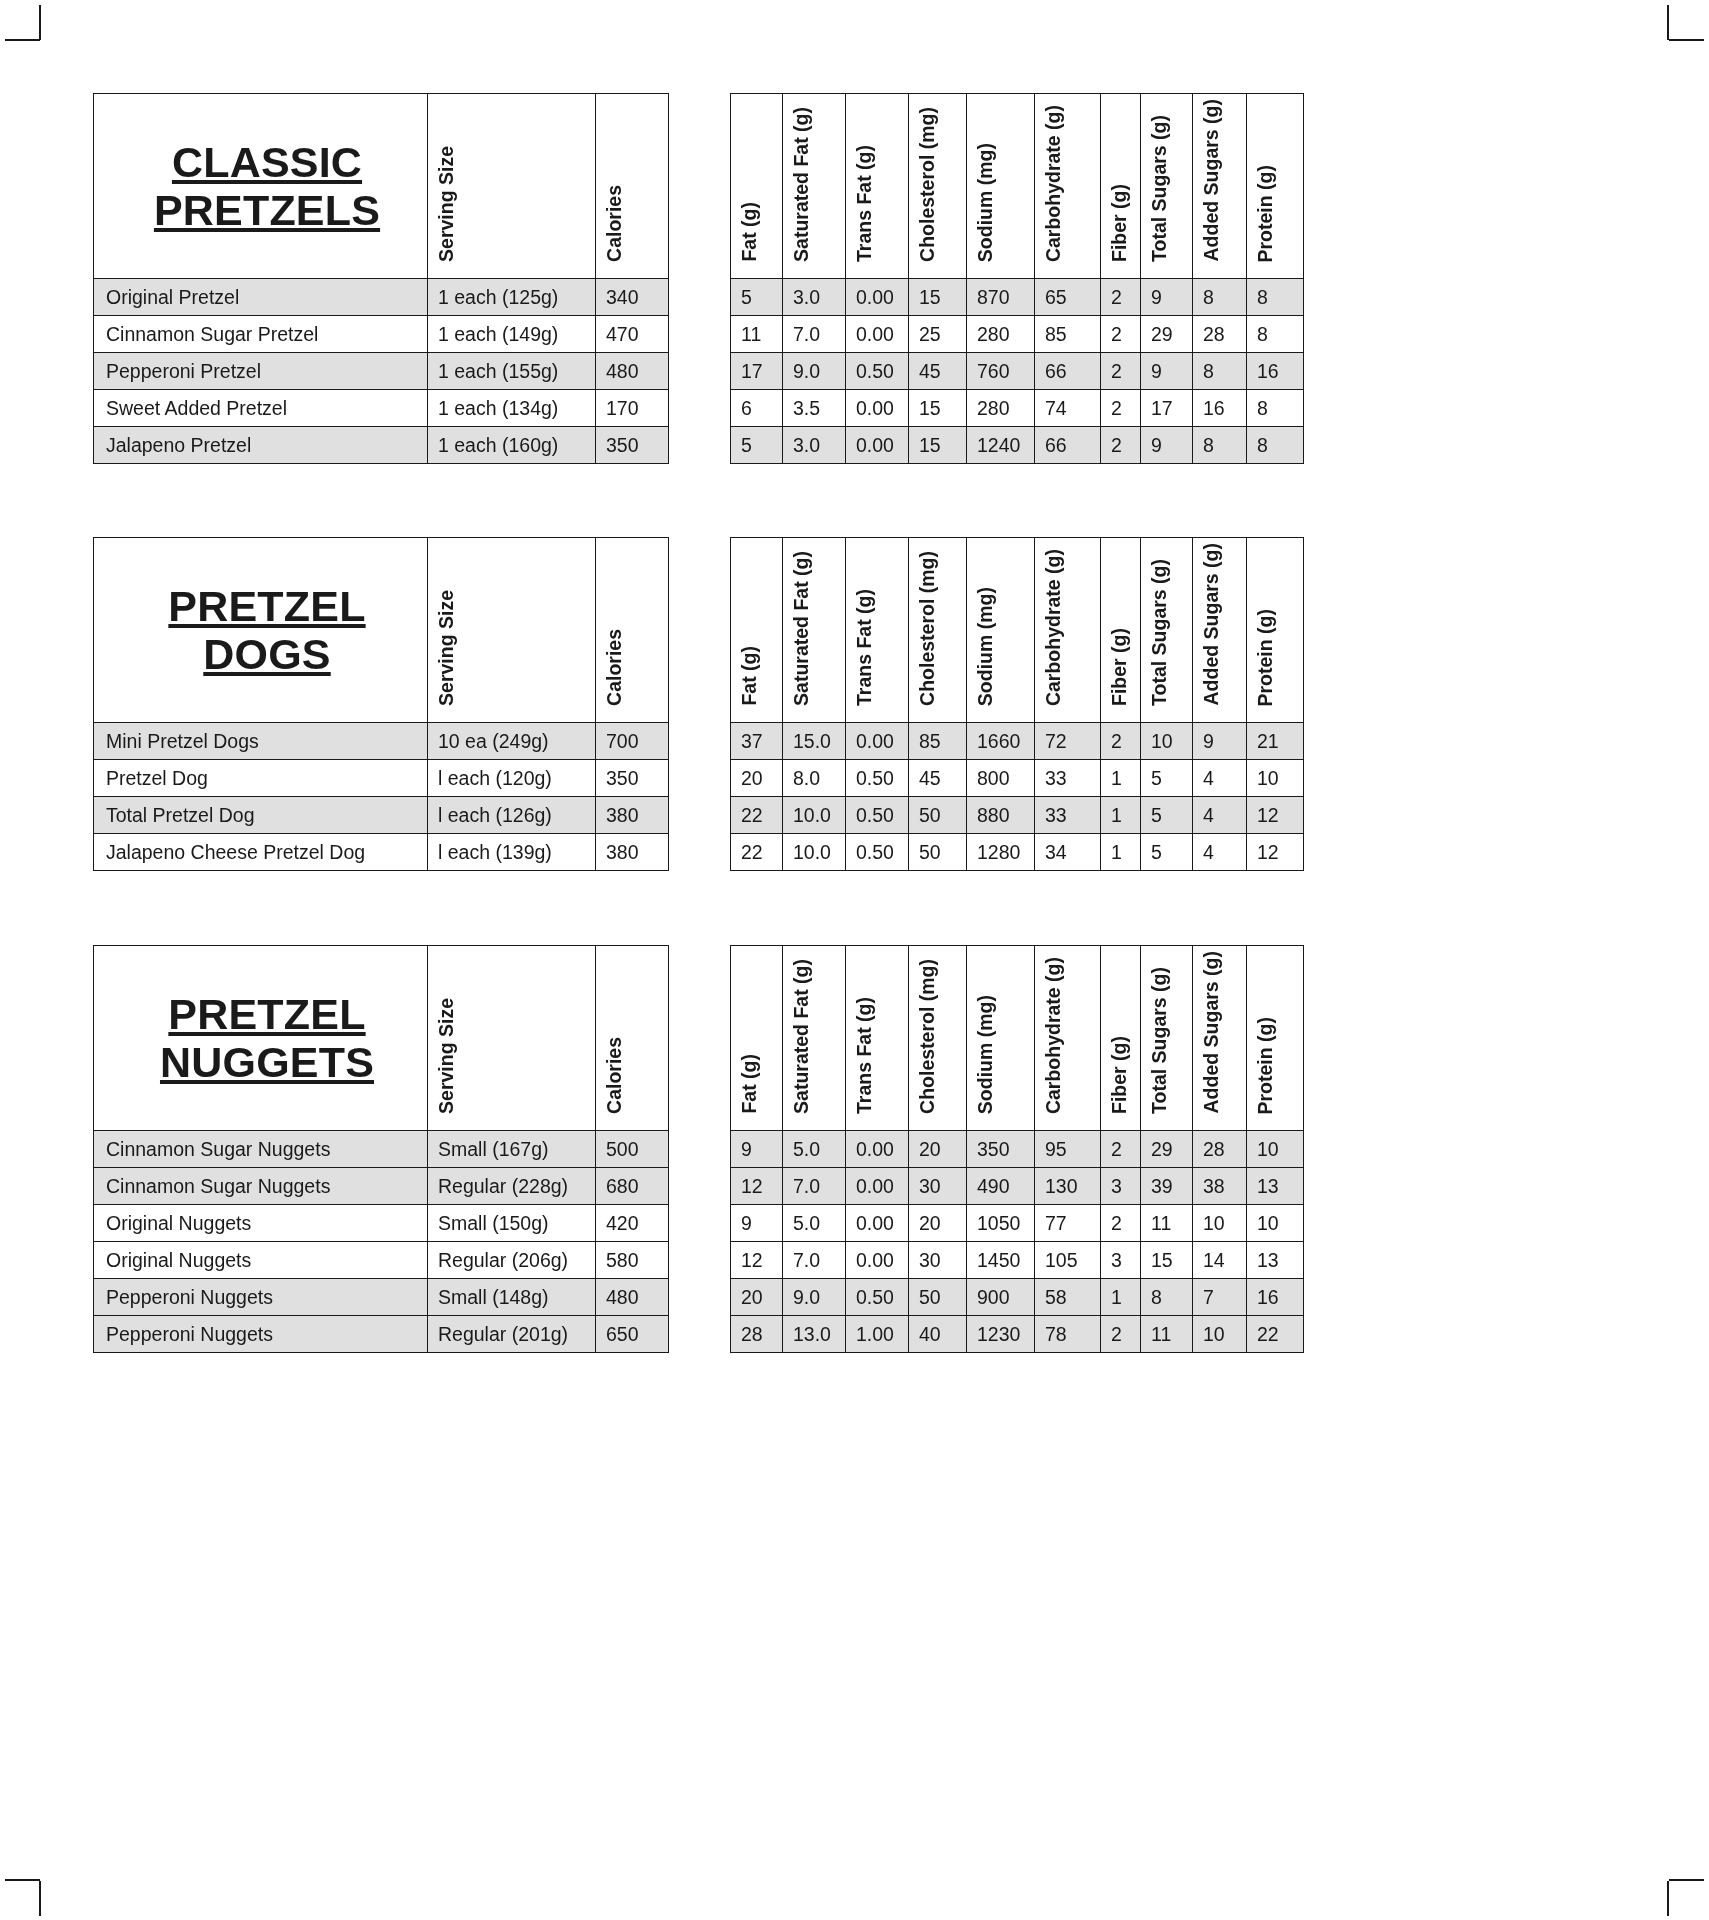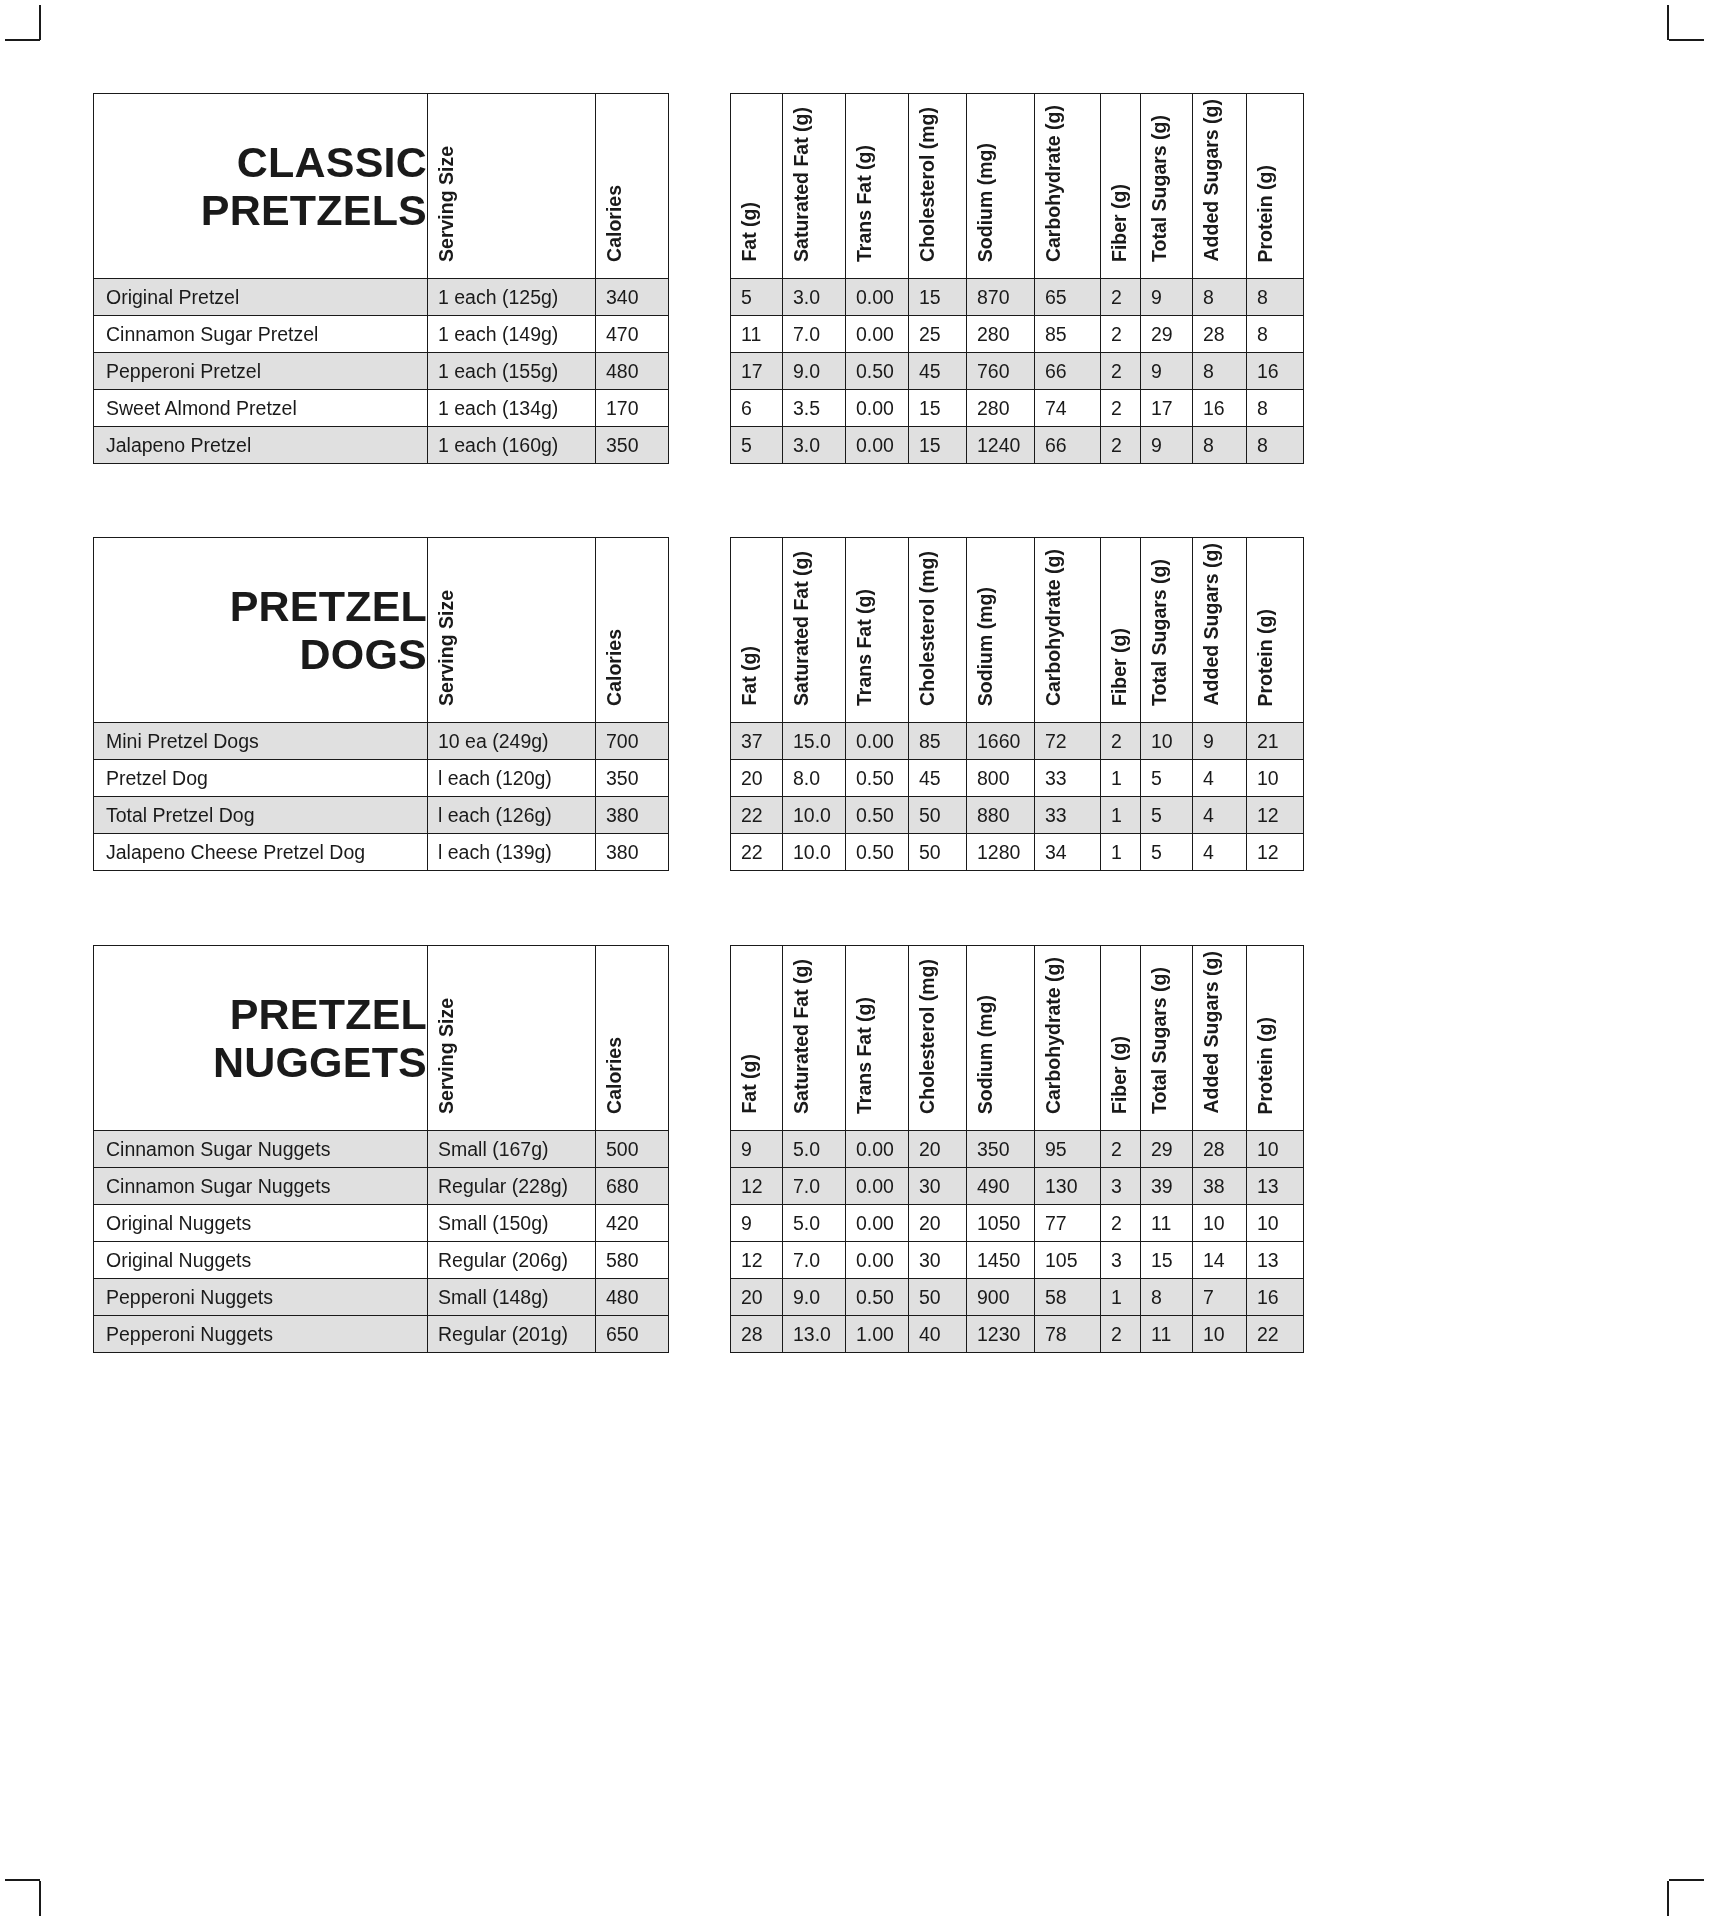--- a/index.html
+++ b/index.html
@@ -20,21 +20,21 @@
 
   table { border-collapse: collapse; table-layout: fixed; background: #ffffff; }
   .info-table     { position: absolute; left: 93px;  top: 0; width: 575px; }
   .nutrient-table { position: absolute; left: 730px; top: 0; width: 573px; }
 
   th, td { border: 1.5px solid #1a1a1a; }
 
   thead tr { height: 185px; }
   th { background: #ffffff; font-weight: bold; }
 
-  .title-cell { vertical-align: middle; text-align: right; padding-left: 13px; }
+  .title-cell { vertical-align: middle; text-align: center; padding-left: 13px; text-decoration: underline; }
   .section-title {
     font-size: 43px; font-weight: 800; line-height: 1.12;
     letter-spacing: 0.2px; white-space: pre-line; color: #1a1a1a;
   }
 
   .vert-cell { vertical-align: bottom; text-align: left; padding: 0 0 12px 9px; }
   .vert {
     display: inline-block;
     writing-mode: vertical-rl;
     transform: rotate(180deg);
@@ -98,21 +98,21 @@
             <td class="name-cell">Cinnamon Sugar Pretzel</td>
             <td class="serving-cell">1 each (149g)</td>
             <td class="cal-cell">470</td>
           </tr>
           <tr class="shaded">
             <td class="name-cell">Pepperoni Pretzel</td>
             <td class="serving-cell">1 each (155g)</td>
             <td class="cal-cell">480</td>
           </tr>
           <tr>
-            <td class="name-cell">Sweet Almond Pretzel</td>
+            <td class="name-cell">Sweet Added Pretzel</td>
             <td class="serving-cell">1 each (134g)</td>
             <td class="cal-cell">170</td>
           </tr>
           <tr class="shaded">
             <td class="name-cell">Jalapeno Pretzel</td>
             <td class="serving-cell">1 each (160g)</td>
             <td class="cal-cell">350</td>
           </tr>
         </tbody>
     </table>

